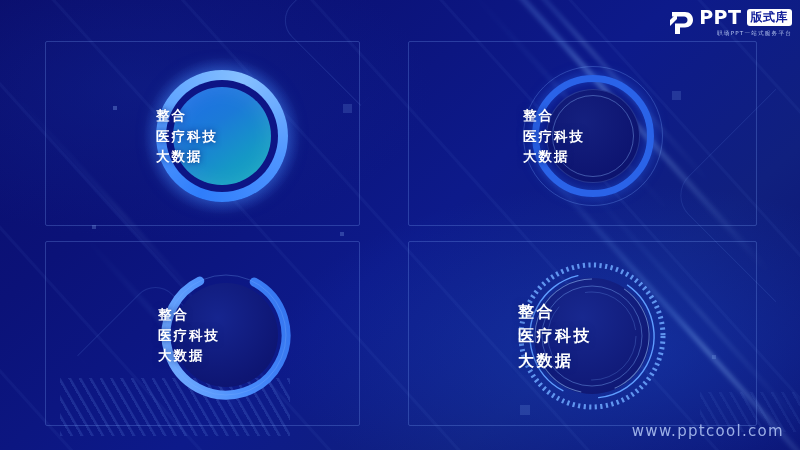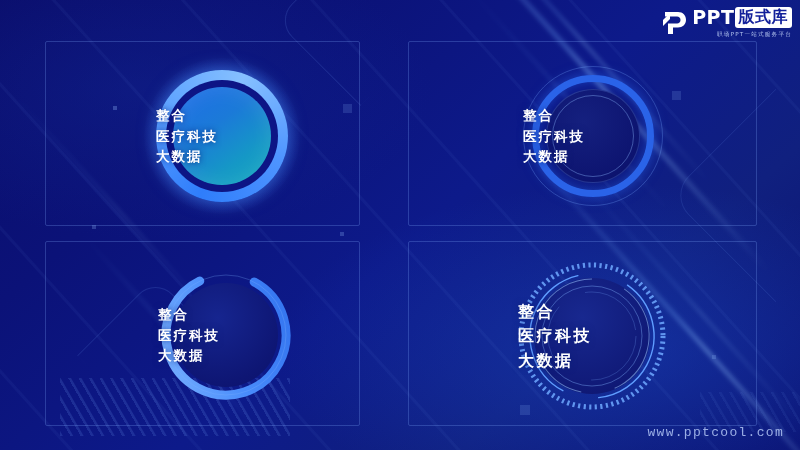--- a/index.html
+++ b/index.html
@@ -171,42 +171,42 @@
   #cell4 .ctext { font-size: 16px; letter-spacing: 2.5px; }
 
   
   #logo {
     position:absolute; right: 8px; top: 6px;
     display:flex; align-items:center; gap:5px;
     height: 34px;
   }
   #logo .mark { width: 26px; height: 26px; flex:none; }
   #logo .wordwrap { display:flex; flex-direction:column; align-items:flex-end; }
-  #logo .row1 { display:flex; align-items:center; }
+  #logo .row1 { display:flex; align-items:center; gap:5px; }
   #logo .ppt {
     color:#ffffff; font-size: 19px; font-weight:bold; letter-spacing: 0.5px;
     line-height:1;
   }
   #logo .badge {
     background:#ffffff; color:#13209a;
-    font-size: 16px; font-weight:bold;
+    font-size: 12px; font-weight:bold;
     padding: 1px 4px; border-radius: 3px; line-height:1.18;
     letter-spacing:0.5px;
   }
   #logo .sub {
     color: rgba(205,222,255,0.88);
     font-size: 5.6px; letter-spacing: 1.2px; margin-top: 3px;
     white-space: nowrap;
   }
 
   
   #footer {
     position:absolute; right: 16px; bottom: 10px;
     color: rgba(185,205,250,0.82);
-    font-size: 13px; letter-spacing: 1.3px; font-family: Liberation Mono, monospace;
+    font-size: 15px; letter-spacing: 1.3px;
   }
 </style>
 </head>
 <body>
 
 <div id="slide">
 
   <div class="bg-layer">
     <div class="streaks"></div>
     <div class="beam b1"></div>

